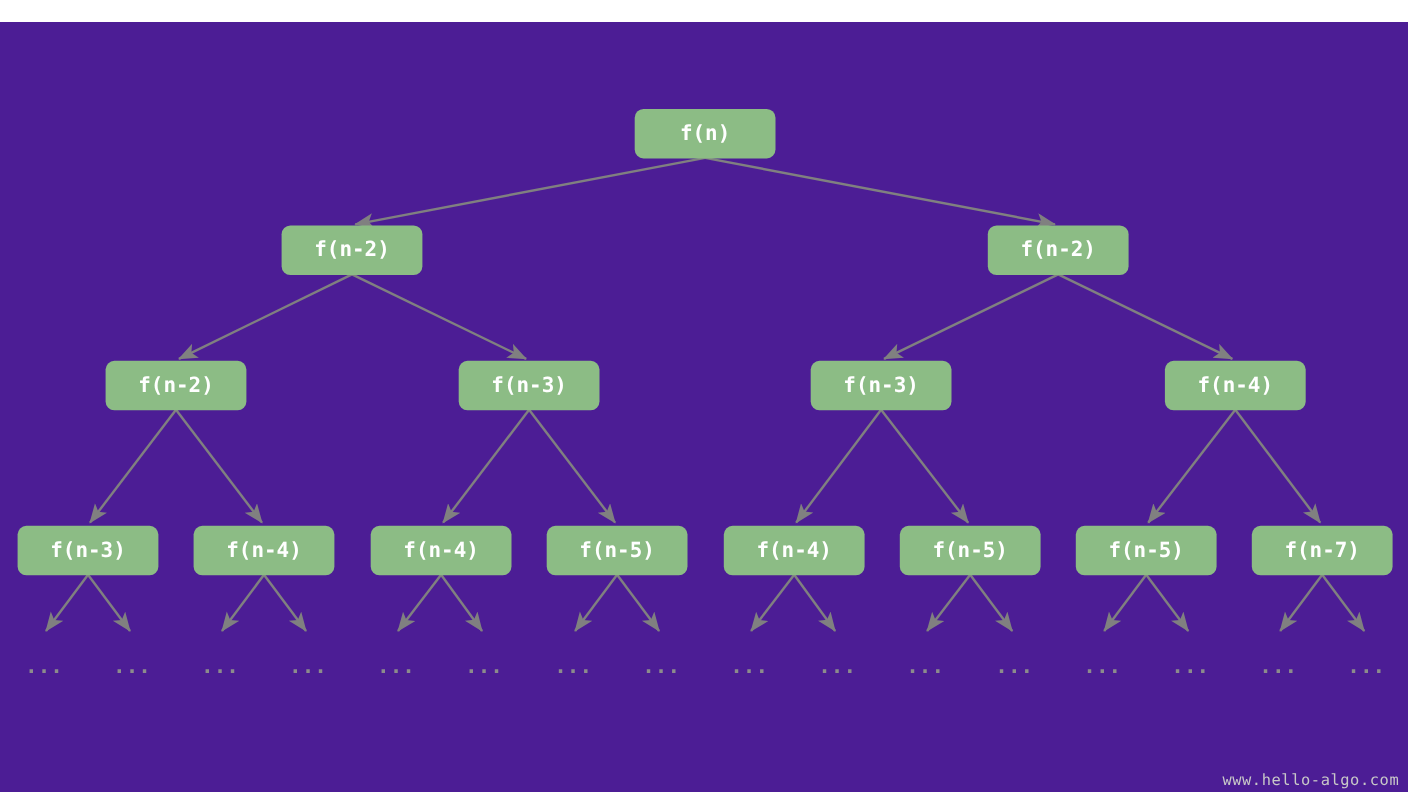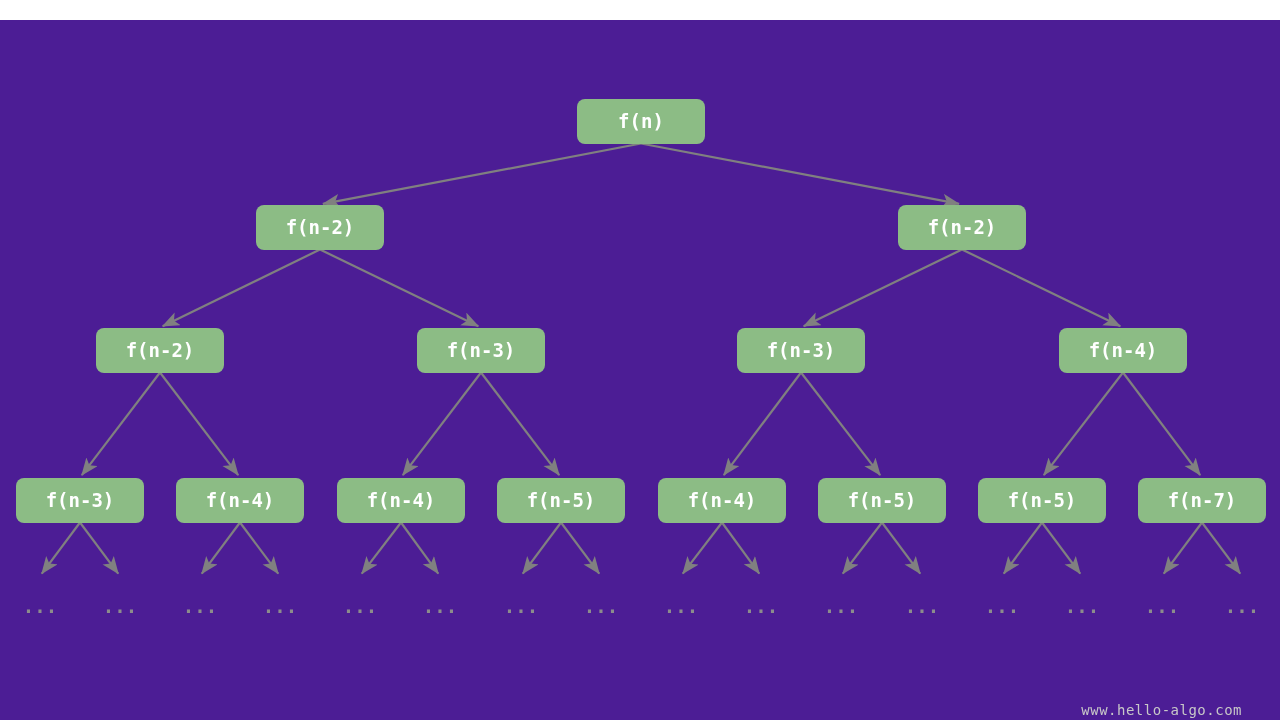--- a/index.html
+++ b/index.html
@@ -46,21 +46,21 @@
     font-family: "DejaVu Sans Mono", "Liberation Mono", monospace;
     font-size: 19px;
     font-weight: 700;
     line-height: 1;
     transform: translate(-50%, -50%);
     z-index: 2;
     white-space: nowrap;
   }
   #watermark {
     position: absolute;
-    right: 38px;
+    right: 8px;
     bottom: 22px;
     color: #c8c8c8;
     font-family: "DejaVu Sans Mono", "Liberation Mono", monospace;
     font-size: 14px;
     letter-spacing: 0.5px;
     white-space: nowrap;
     z-index: 3;
   }
 </style>
 </head>

